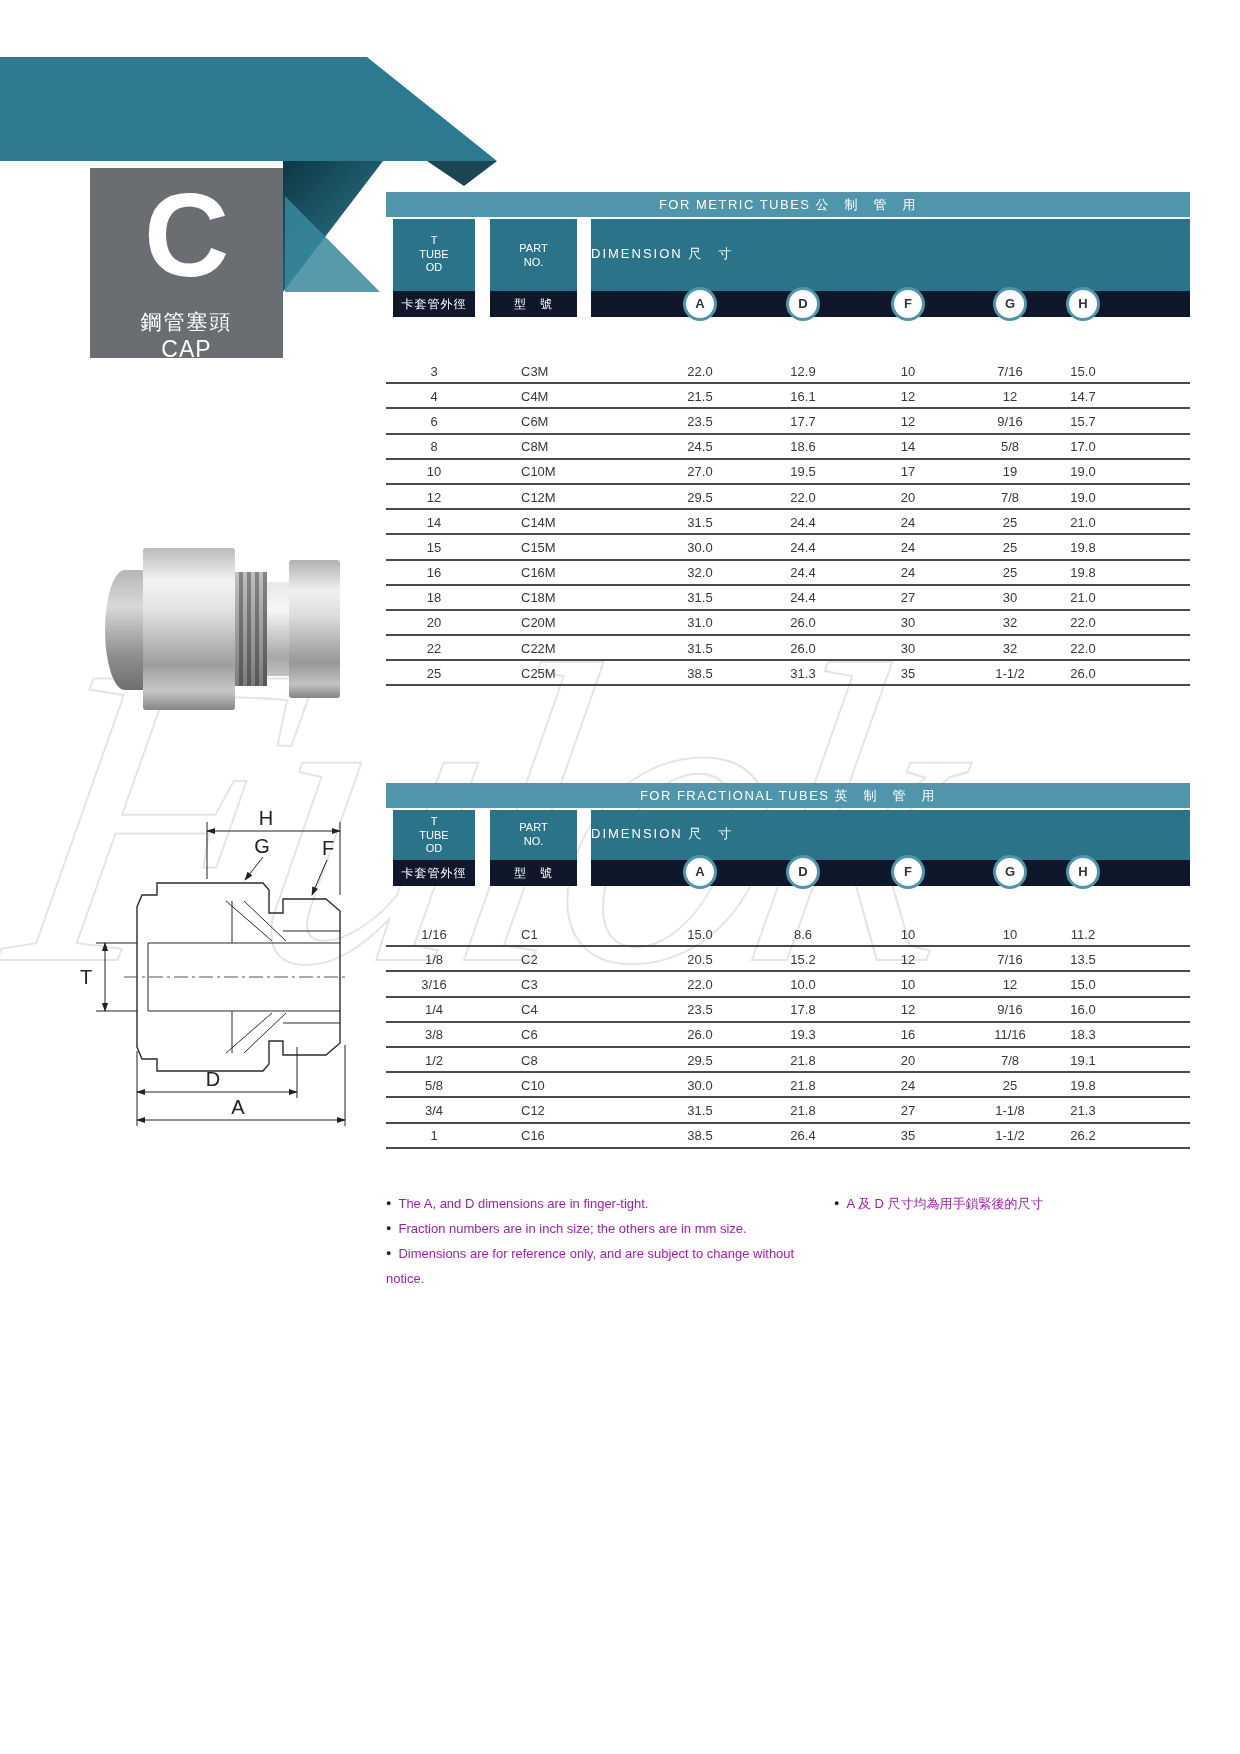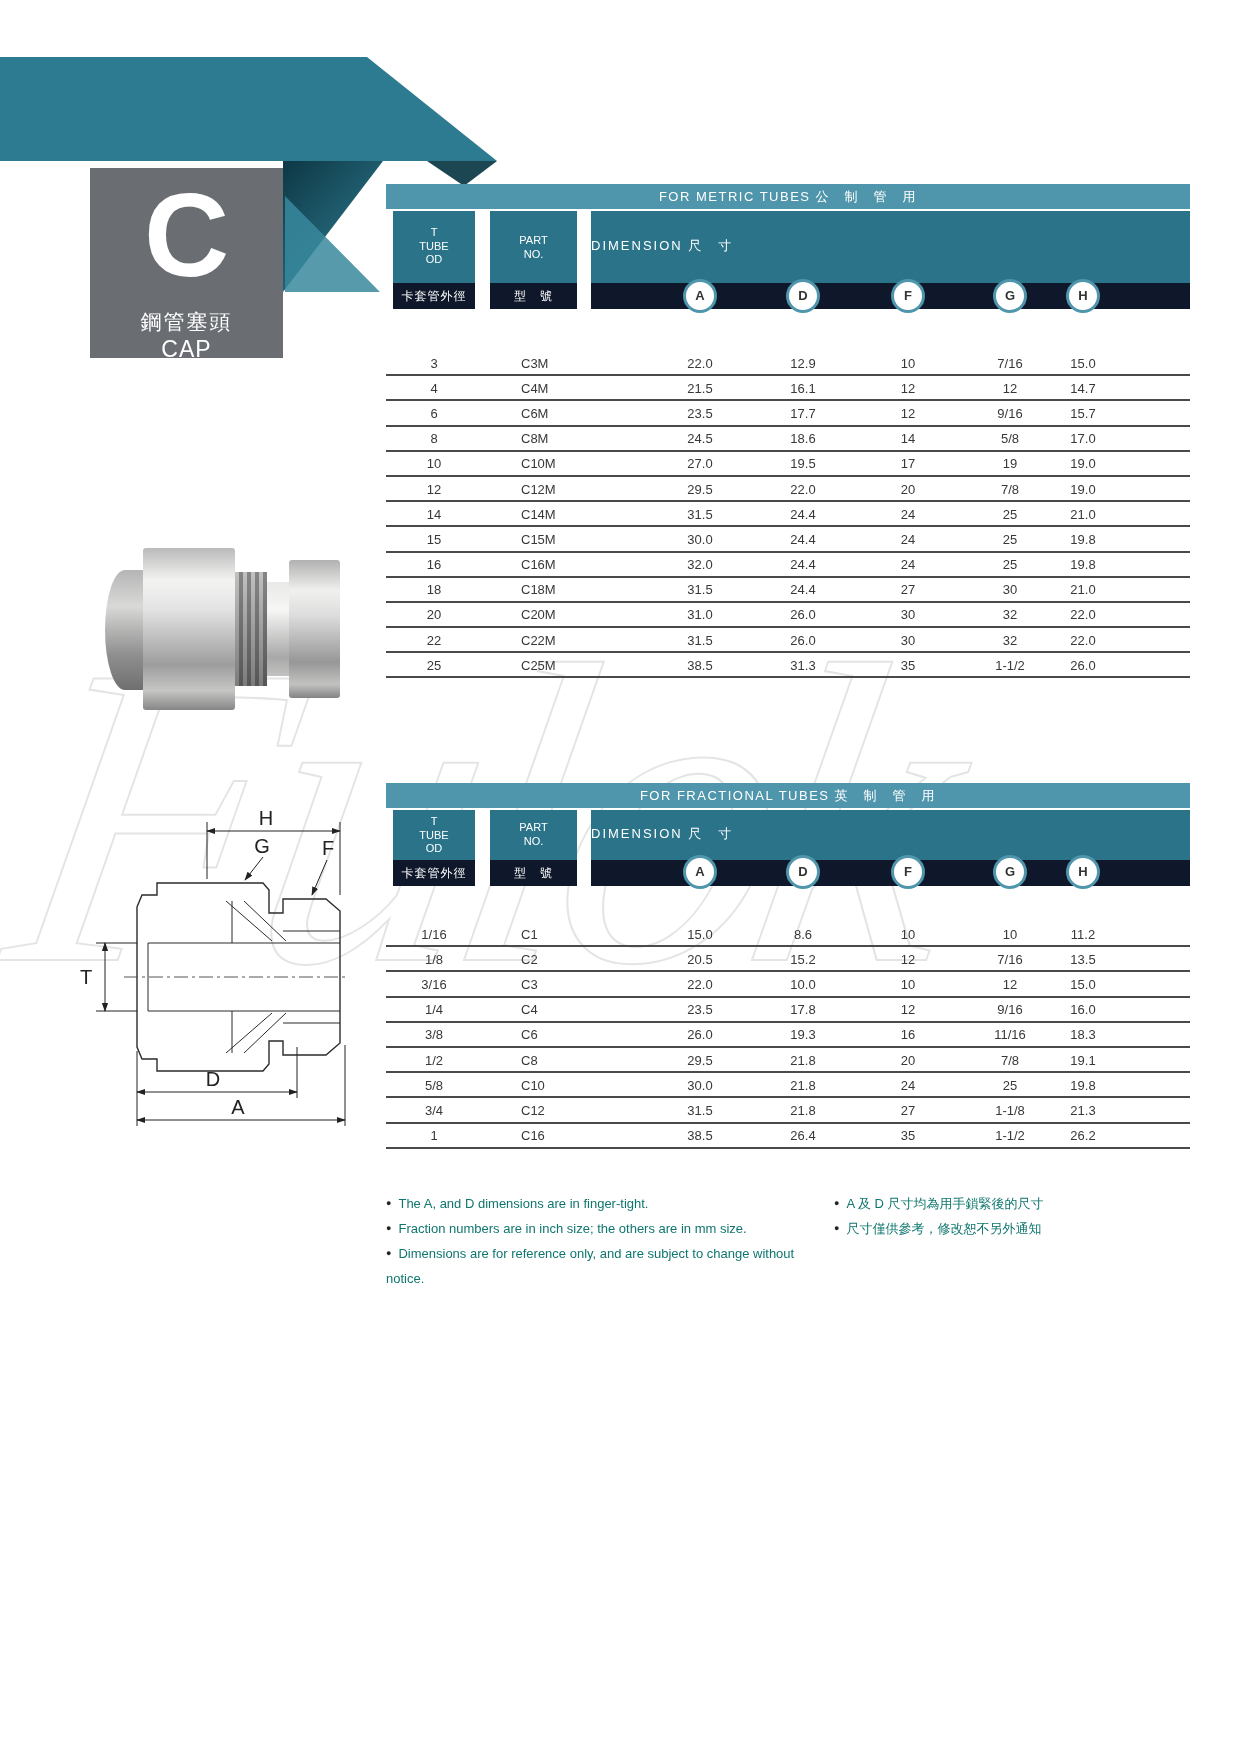--- a/index.html
+++ b/index.html
@@ -41,21 +41,21 @@
   .tcell{position:absolute;font-size:13px;color:#383838;top:50%;transform:translateY(-50%);text-align:center}
   .c0{left:0;width:96px}
   .c1{left:135px;width:110px;text-align:left}
   .c2{left:264px;width:100px}
   .c3{left:367px;width:100px}
   .c4{left:472px;width:100px}
   .c5{left:564px;width:120px}
   .c6{left:637px;width:120px}
 
   
-  .notes{position:absolute;top:1191px;font-size:13px;color:#0f766e;line-height:25px;z-index:2}
+  .notes{position:absolute;top:1191px;font-size:13px;color:#a21caf;line-height:25px;z-index:2}
   .note::before{content:"●";font-size:9px;margin-right:7px;vertical-align:2px;color:#222}
 
   
   .photo{position:absolute;left:105px;top:548px;width:235px;height:162px;z-index:2}
   .pface{position:absolute;left:0;top:22px;width:40px;height:120px;
     border-radius:20px 3px 3px 20px / 60px 3px 3px 60px;
     background:linear-gradient(180deg,#b4b5b4,#d9d9d8 30%,#8f908f 70%,#6e6f6e)}
   .phex{position:absolute;left:38px;top:0;width:92px;height:162px;border-radius:3px;
     background:linear-gradient(180deg,#b9bab9 0%,#f3f3f2 20%,#e2e3e2 38%,#9c9d9c 72%,#c6c6c5 88%,#858685 100%)}
   .pferr{position:absolute;left:130px;top:24px;width:32px;height:114px;
@@ -145,21 +145,21 @@
   <g font-size="20">
     <text x="188" y="30" text-anchor="middle">H</text>
     <text x="184" y="58" text-anchor="middle">G</text>
     <text x="250" y="60" text-anchor="middle">F</text>
     <text x="8" y="189" text-anchor="middle">T</text>
     <text x="135" y="291" text-anchor="middle">D</text>
     <text x="160" y="319" text-anchor="middle">A</text>
   </g>
 </svg>
 
-<div class="ttable" style="top:184px;height:500px">
+<div class="ttable" style="top:192px;height:500px">
   <div class="titlebar">FOR METRIC TUBES 公　制　管　用</div>
 
   <div class="hbox" style="left:7px;top:27px;width:82px;height:98px;padding-top:15px">
     <div class="hsm">T</div>
     <div class="hsm">TUBE</div>
     <div class="hsm">OD</div>
     <div class="hstrip">卡套管外徑</div>
   </div>
 
   <div class="hbox" style="left:104px;top:27px;width:87px;height:98px;padding-top:23px">
@@ -412,14 +412,13 @@
     </div>
 </div>
 
 <div class="notes" style="left:386px;width:440px">
   <div class="note">The A, and D dimensions are in finger-tight.</div>
   <div class="note">Fraction numbers are in inch size;  the others are in mm size.</div>
   <div class="note">Dimensions are for reference only, and are subject to change without notice.</div>
 </div>
 <div class="notes" style="left:834px;width:370px">
   <div class="note">A 及 D 尺寸均為用手鎖緊後的尺寸</div>
-  <div class="note">尺寸僅供參考，修改恕不另外通知</div>
 </div>
 
 </body></html>

